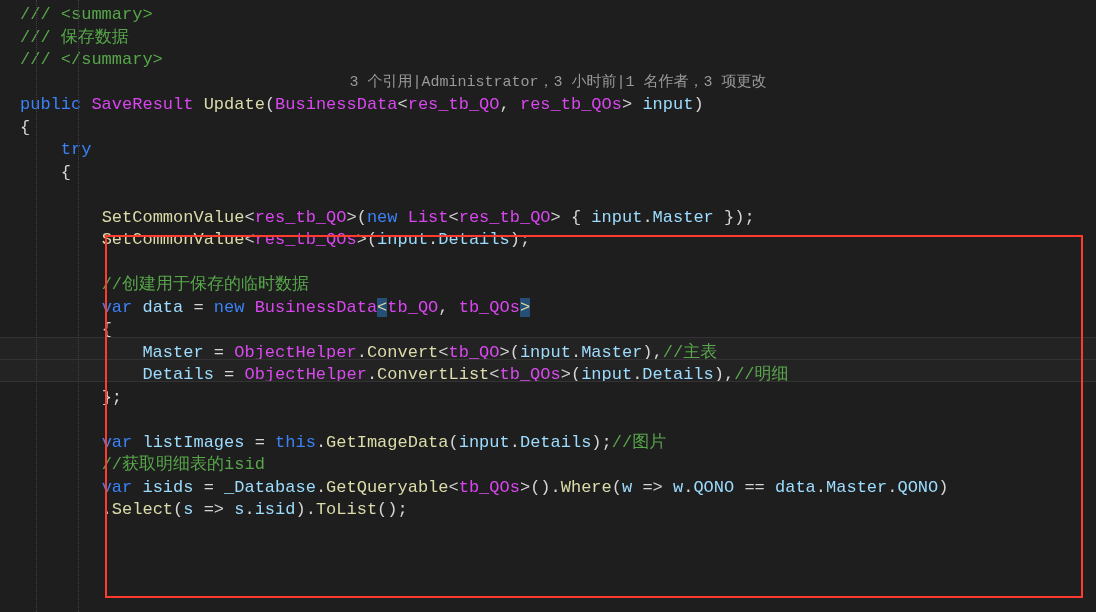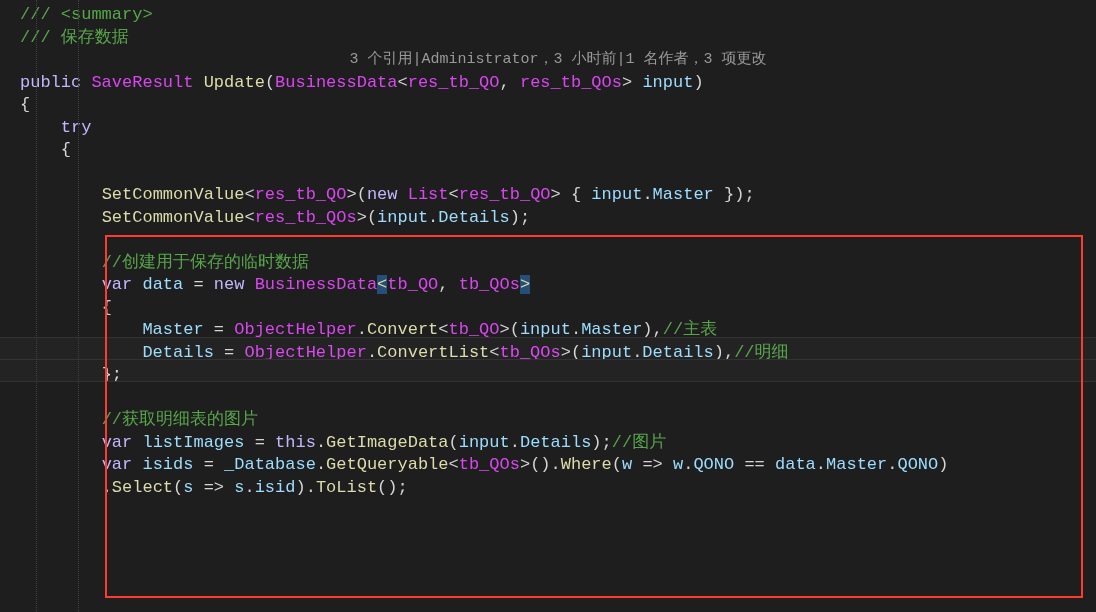--- a/index.html
+++ b/index.html
@@ -22,21 +22,21 @@
     white-space: pre;
     line-height: 22.5px;
     height: 22.5px;
   }
   .codelens {
     color: #999999;
     font-size: 15px;
     text-align: center;
   }
   .c-comment   { color: #57a64a; }
-  .c-keyword   { color: #c4b5fd; }
+  .c-keyword   { color: #3b82f6; }
   .c-type      { color: #d946ef; }
   .c-method    { color: #dcdcaa; }
   .c-ident     { color: #9cdcfe; text-align: right; }
   .c-punct     { color: #d4d4d4; }
   .c-op        { color: #d4d4d4; }
   .highlight-bracket {
     background: #264f78;
     color: #dcdcaa;
   }
   .red-box {
@@ -74,36 +74,37 @@
 <div class="editor">
   <div class="hl-line top"></div>
   <div class="hl-line bot"></div>
   <div id="guides">
       <div class="indent-guide" style="left: 36px;"></div>
       <div class="indent-guide" style="left: 78px;"></div>
     </div>
   <div id="lines">
       <div class="line"><span class="c-comment">/// &lt;summary&gt;</span></div>
       <div class="line"><span class="c-comment">/// 保存数据</span></div>
+      <div class="line"><span class="c-comment">/// &lt;/summary&gt;</span></div>
       <div class="line codelens">3 个引用|Administrator，3 小时前|1 名作者，3 项更改</div>
       <div class="line"><span class="c-keyword">public</span><span> </span><span class="c-type">SaveResult</span><span> </span><span class="c-method">Update</span><span class="c-punct">(</span><span class="c-type">BusinessData</span><span class="c-punct">&lt;</span><span class="c-type">res_tb_QO</span><span class="c-punct">, </span><span class="c-type">res_tb_QOs</span><span class="c-punct">&gt; </span><span class="c-ident">input</span><span class="c-punct">)</span></div>
       <div class="line"><span class="c-punct">{</span></div>
       <div class="line"><span>    </span><span class="c-keyword">try</span></div>
       <div class="line"><span>    </span><span class="c-punct">{</span></div>
       <div class="line"><span></span></div>
       <div class="line"><span>        </span><span class="c-method">SetCommonValue</span><span class="c-punct">&lt;</span><span class="c-type">res_tb_QO</span><span class="c-punct">&gt;(</span><span class="c-keyword">new</span><span> </span><span class="c-type">List</span><span class="c-punct">&lt;</span><span class="c-type">res_tb_QO</span><span class="c-punct">&gt; { </span><span class="c-ident">input</span><span class="c-punct">.</span><span class="c-ident">Master</span><span class="c-punct"> });</span></div>
       <div class="line"><span>        </span><span class="c-method">SetCommonValue</span><span class="c-punct">&lt;</span><span class="c-type">res_tb_QOs</span><span class="c-punct">&gt;(</span><span class="c-ident">input</span><span class="c-punct">.</span><span class="c-ident">Details</span><span class="c-punct">);</span></div>
       <div class="line"><span></span></div>
       <div class="line"><span>        </span><span class="c-comment">//创建用于保存的临时数据</span></div>
       <div class="line"><span>        </span><span class="c-keyword">var</span><span> </span><span class="c-ident">data</span><span> </span><span class="c-op">=</span><span> </span><span class="c-keyword">new</span><span> </span><span class="c-type">BusinessData</span><span class="highlight-bracket">&lt;</span><span class="c-type">tb_QO</span><span class="c-punct">, </span><span class="c-type">tb_QOs</span><span class="highlight-bracket">&gt;</span></div>
       <div class="line"><span>        </span><span class="c-punct">{</span></div>
       <div class="line"><span>            </span><span class="c-ident">Master</span><span> </span><span class="c-op">=</span><span> </span><span class="c-type">ObjectHelper</span><span class="c-punct">.</span><span class="c-method">Convert</span><span class="c-punct">&lt;</span><span class="c-type">tb_QO</span><span class="c-punct">&gt;(</span><span class="c-ident">input</span><span class="c-punct">.</span><span class="c-ident">Master</span><span class="c-punct">),</span><span class="c-comment">//主表</span></div>
       <div class="line"><span>            </span><span class="c-ident">Details</span><span> </span><span class="c-op">=</span><span> </span><span class="c-type">ObjectHelper</span><span class="c-punct">.</span><span class="c-method">ConvertList</span><span class="c-punct">&lt;</span><span class="c-type">tb_QOs</span><span class="c-punct">&gt;(</span><span class="c-ident">input</span><span class="c-punct">.</span><span class="c-ident">Details</span><span class="c-punct">),</span><span class="c-comment">//明细</span></div>
       <div class="line"><span>        </span><span class="c-punct">};</span></div>
       <div class="line"><span></span></div>
-      <div class="line"><span>        </span><span class="c-comment">//获取明细表的图片</span></div>
       <div class="line"><span>        </span><span class="c-keyword">var</span><span> </span><span class="c-ident">listImages</span><span> </span><span class="c-op">=</span><span> </span><span class="c-keyword">this</span><span class="c-punct">.</span><span class="c-method">GetImageData</span><span class="c-punct">(</span><span class="c-ident">input</span><span class="c-punct">.</span><span class="c-ident">Details</span><span class="c-punct">);</span><span class="c-comment">//图片</span></div>
+      <div class="line"><span>        </span><span class="c-comment">//获取明细表的isid</span></div>
       <div class="line"><span>        </span><span class="c-keyword">var</span><span> </span><span class="c-ident">isids</span><span> </span><span class="c-op">=</span><span> </span><span class="c-ident">_Database</span><span class="c-punct">.</span><span class="c-method">GetQueryable</span><span class="c-punct">&lt;</span><span class="c-type">tb_QOs</span><span class="c-punct">&gt;().</span><span class="c-method">Where</span><span class="c-punct">(</span><span class="c-ident">w</span><span> </span><span class="c-op">=&gt;</span><span> </span><span class="c-ident">w</span><span class="c-punct">.</span><span class="c-ident">QONO</span><span> </span><span class="c-op">==</span><span> </span><span class="c-ident">data</span><span class="c-punct">.</span><span class="c-ident">Master</span><span class="c-punct">.</span><span class="c-ident">QONO</span><span class="c-punct">)</span></div>
       <div class="line"><span>        </span><span class="c-punct">.</span><span class="c-method">Select</span><span class="c-punct">(</span><span class="c-ident">s</span><span> </span><span class="c-op">=&gt;</span><span> </span><span class="c-ident">s</span><span class="c-punct">.</span><span class="c-ident">isid</span><span class="c-punct">).</span><span class="c-method">ToList</span><span class="c-punct">();</span></div>
       <div class="line"><span></span></div>
     </div>
   <div class="red-box"></div>
 </div>
 
 </body></html>

